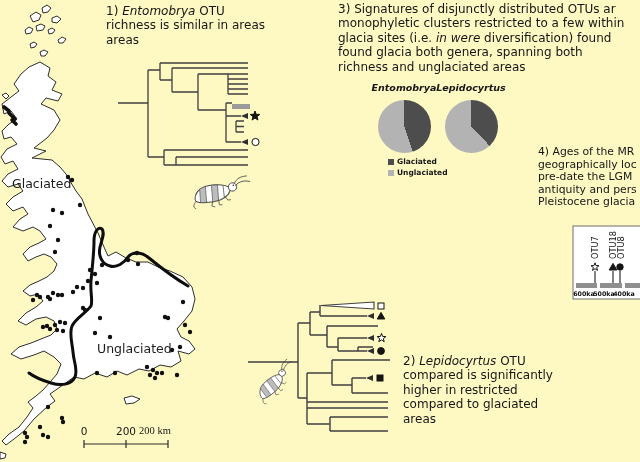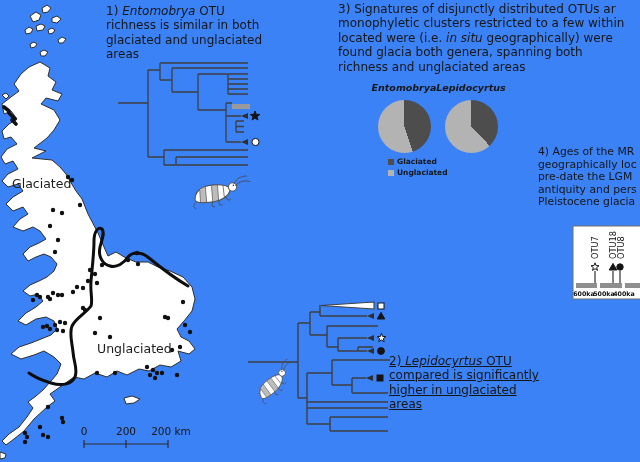--- a/index.html
+++ b/index.html
@@ -1,16 +1,16 @@
 <!DOCTYPE html>
 <html><head>
 <meta charset="utf-8">
 <style>
   html,body{margin:0;padding:0;background:#fff;}
-  #figure{position:relative;width:640px;height:462px;background:#3b82f6;overflow:hidden;
+  #figure{position:relative;width:640px;height:462px;background:#fef9c3;overflow:hidden;
           font-family:"DejaVu Sans",sans-serif;color:#161616;}
   #vector-layer{position:absolute;left:0;top:0;width:640px;height:462px;}
   .note{position:absolute;font-size:12px;line-height:14.4px;white-space:nowrap;overflow:hidden;}
   .note .gen{font-style:italic;}
   #note-4{font-size:10.8px;line-height:12.6px;width:104px;}
   #note-3{width:302px;}
   .maplabel{position:absolute;font-size:12.5px;color:#1c1c1c;}
   .sblabel{position:absolute;font-size:10.5px;text-align:center;}
   .pietitle{position:absolute;width:80px;text-align:center;font-size:9.5px;font-weight:bold;font-style:italic;}
   .pie{position:absolute;width:53px;height:53px;border-radius:50%;}
@@ -159,53 +159,53 @@
       <text x="616" y="259" transform="rotate(-90 616 259)" font-size="8.2" fill="#111">OTU18</text>
       <text x="624" y="259" transform="rotate(-90 624 259)" font-size="8.2" fill="#111">OTU8</text>
       <text x="584" y="296" text-anchor="middle" font-size="6.3" font-weight="bold" fill="#111">600ka</text>
       <text x="604" y="296" text-anchor="middle" font-size="6.3" font-weight="bold" fill="#111">500ka</text>
       <text x="624" y="296" text-anchor="middle" font-size="6.3" font-weight="bold" fill="#111">400ka</text>
     </g>
   </svg>
 
   <div class="note" id="note-1" style="left:106px;top:4px;">
     <div><span>1) </span><span class="gen">Entomobrya</span><span> OTU</span></div>
-    <div>richness is similar in both</div>
-    <div>glaciated and unglaciated</div>
+    <div>richness is similar in areas</div>
     <div>areas</div>
   </div>
 
   <div class="note" id="note-3" style="left:338px;top:2px;">
     <div>3) Signatures of disjunctly distributed OTUs ar</div>
     <div>monophyletic clusters restricted to a few within</div>
-    <div><span>located were (i.e. </span><span class="gen">in situ</span><span> geographically) were</span></div>
+    <div><span>glacia sites (i.e. </span><span class="gen">in were</span><span> diversification) found</span></div>
     <div>found glacia both genera, spanning both</div>
     <div>richness and unglaciated areas</div>
   </div>
 
-  <div class="note" id="note-2" style="left:389px;top:354px;text-decoration:underline;">
+  <div class="note" id="note-2" style="left:403px;top:354px;">
     <div><span>2) </span><span class="gen">Lepidocyrtus</span><span> OTU</span></div>
     <div>compared is significantly</div>
-    <div>higher in unglaciated</div>
+    <div>higher in restricted</div>
+    <div>compared to glaciated</div>
     <div>areas</div>
   </div>
 
   <div class="note" id="note-4" style="left:538px;top:146px;">
     <div>4) Ages of the MR</div>
     <div>geographically loc</div>
     <div>pre-date the LGM</div>
     <div>antiquity and pers</div>
     <div>Pleistocene glacia</div>
   </div>
 
   <div class="maplabel" style="left:12px;top:176px;">Glaciated</div>
   <div class="maplabel" style="left:97px;top:341px;">Unglaciated</div>
   <div class="sblabel" style="left:74px;top:425px;width:20px;">0</div>
   <div class="sblabel" style="left:111px;top:425px;width:30px;">200</div>
-  <div class="sblabel" style="left:146px;top:425px;width:50px;">200 km</div>
+  <div class="sblabel" style="left:130px;top:425px;width:50px;font-family:Liberation Serif, serif;">200 km</div>
 
   <div class="pietitle" style="left:364px;top:82px;">Entomobrya</div>
   <div class="pietitle" style="left:431px;top:82px;">Lepidocyrtus</div>
   <div class="pie" style="left: 378px; top: 100px; background: conic-gradient(rgb(77, 77, 77) 0deg, rgb(77, 77, 77) 45%, rgb(179, 179, 179) 45%, rgb(179, 179, 179) 100%);"></div>
   <div class="pie" style="left: 445px; top: 100px; background: conic-gradient(rgb(77, 77, 77) 0deg, rgb(77, 77, 77) 38%, rgb(179, 179, 179) 38%, rgb(179, 179, 179) 100%);"></div>
   <div class="legrow" style="left:388px;top:158px;">
     <span class="sw" style="background: rgb(77, 77, 77);"></span><span>Glaciated</span>
   </div>
   <div class="legrow" style="left:388px;top:169px;">
     <span class="sw" style="background: rgb(179, 179, 179);"></span><span>Unglaciated</span>

